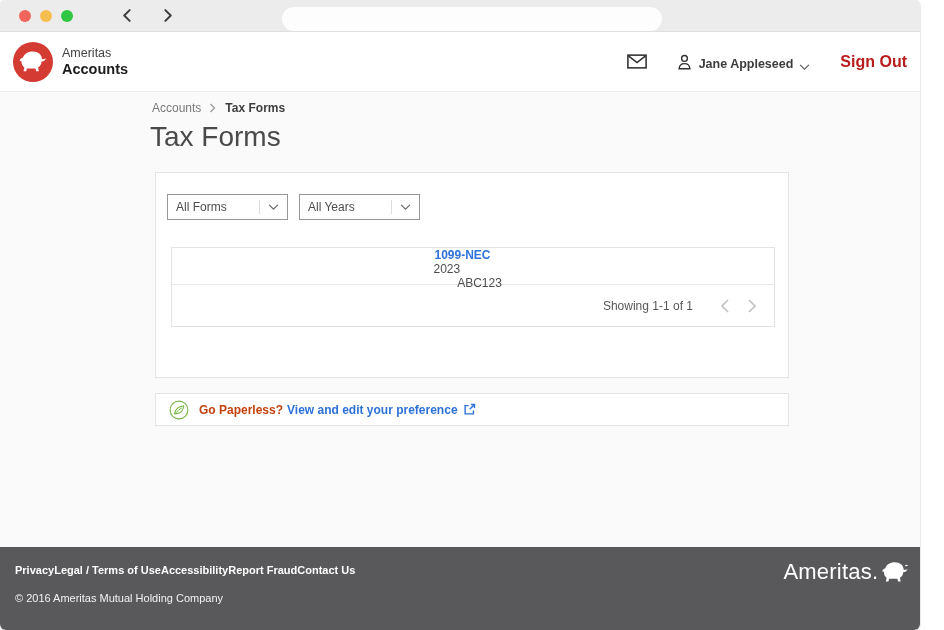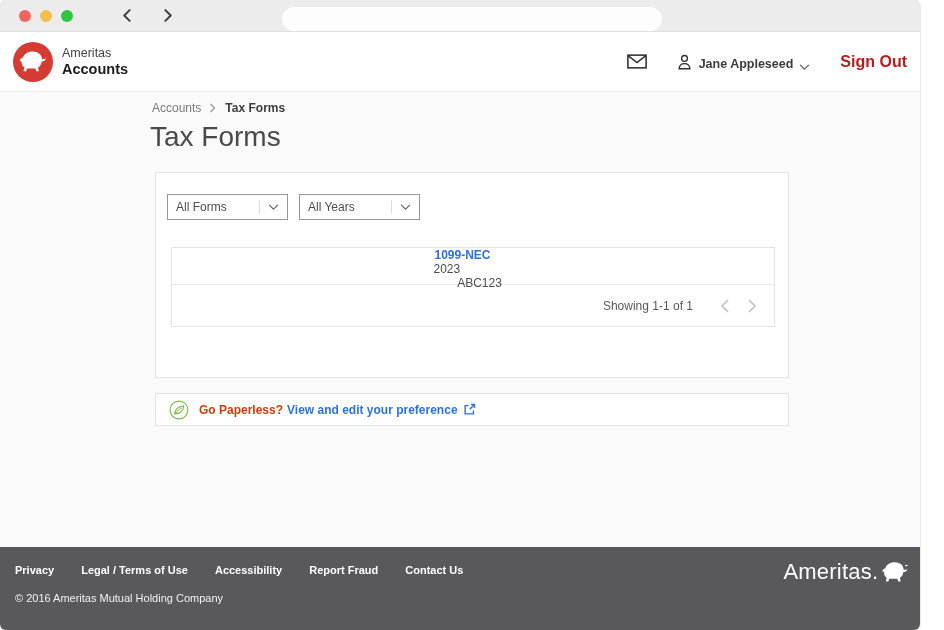--- a/index.html
+++ b/index.html
@@ -71,21 +71,21 @@
 
   .card-paperless { left:155px; top:301px; width:634px; height:33px;
                     display:flex; align-items:center; padding:0 13px; }
   .paperless-text { font-size:12px; font-weight:bold; color:#c2410c; margin-left:10px; }
   .paperless-link { font-size:12px; font-weight:bold; color:#2d72d9; text-decoration:none;
                     margin-left:4px; display:flex; align-items:center; }
   .ext-icon { margin-left:5px; display:flex; }
 
   
   .footer { position:relative; height:83px; background:#59595b; padding:17px 15px 0; }
-  .f-links { display:flex; gap:27px; }
+  .f-links { display:flex; }
   .f-link { color:#fff; font-size:11px; font-weight:bold; text-decoration:none; }
   .f-copy { margin-top:16px; font-size:11px; color:#f2f2f2; }
   .f-brand { position:absolute; right:10px; top:12px; display:flex; align-items:center; }
   .f-brand-text { color:#fff; font-size:22px; letter-spacing:.2px; }
   .f-brand-dot { color:#fff; font-size:22px; }
   .f-bison { margin-left:2px; display:flex; }
 </style>
 </head>
 <body>
 

